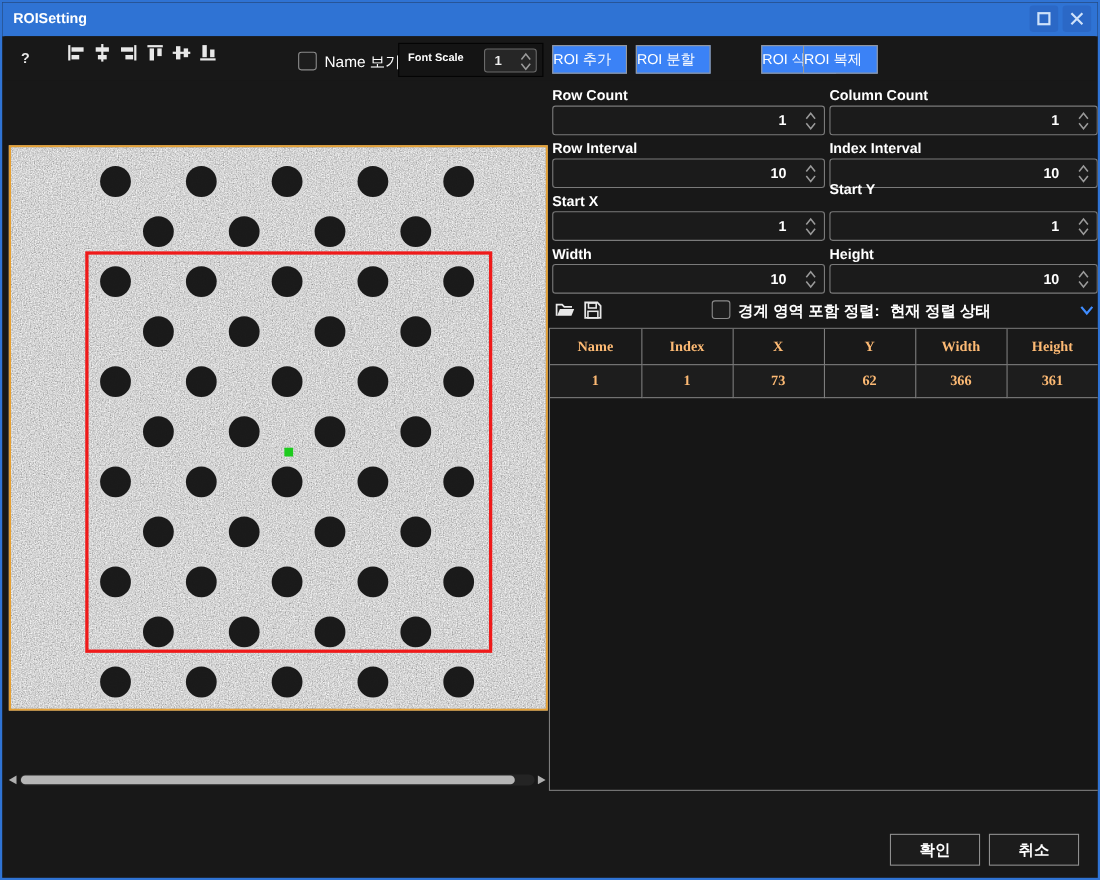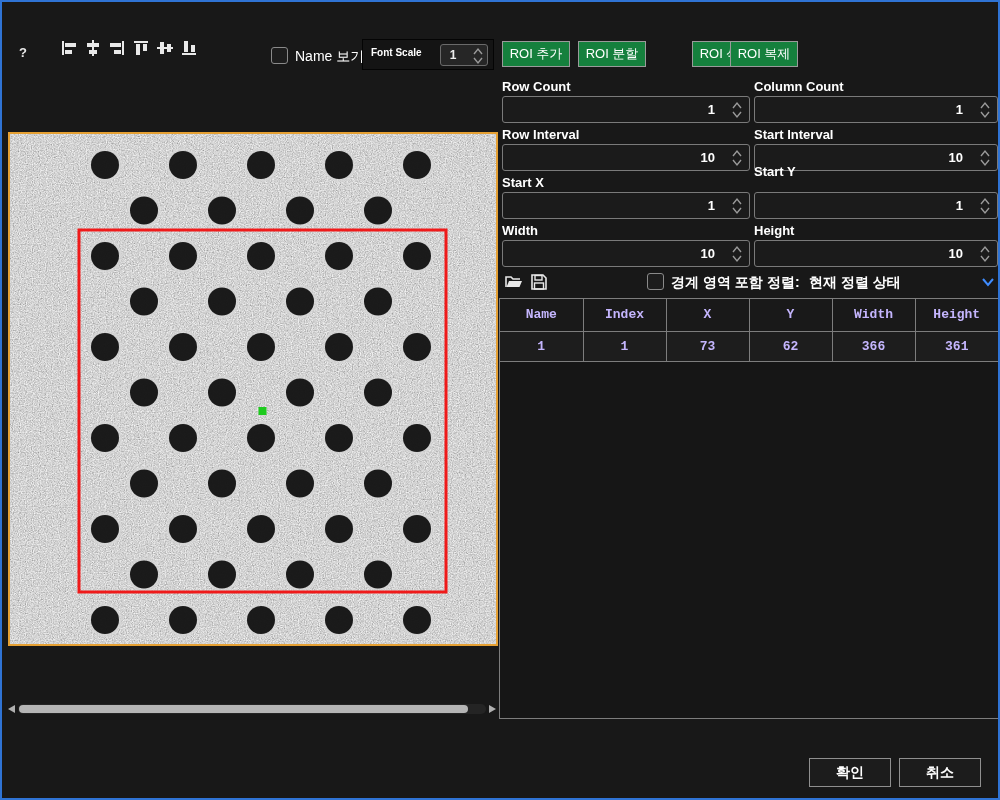--- a/index.html
+++ b/index.html
@@ -22,22 +22,22 @@
   .align-btn { position:absolute; top:4px; width:22px; height:22px; display:flex; align-items:center; justify-content:center; }
   .chk { position:absolute; width:17px; height:17px; background:#1d1d1d; border:1px solid #8a8a8a; border-radius:3px; }
   .chk-label { position:absolute; color:#fff; font-size:14px; font-weight:normal; }
   .fontscale-group { position:absolute; left:358px; top:6px; width:132px; height:31px;
                      border:1px solid #040404; background:#141414; }
   .fontscale-label { position:absolute; left:8px; top:7px; color:#fff; font-size:10px; font-weight:bold; }
   .fs-spin { position:absolute; right:5px; top:4px; width:48px; height:22px; background:#262626;
              border:1px solid #6a6a6a; border-radius:3px; }
   .fs-spin .val { position:absolute; left:0; right:22px; top:3px; text-align:center; color:#eee; font-size:12px; font-weight:bold; }
   .fs-spin .spin-ch { position:absolute; right:3px; top:1px; }
-  .roi-btn { position:absolute; top:8px; width:68px; height:26px; background:#15803d;
-             border:1px solid #9a9a9a; color:#fff; font-size:13px; text-align:center; line-height:24px;
+  .roi-btn { position:absolute; top:8px; width:68px; height:26px; background:#3b82f6;
+             border:1px solid #9a9a9a; color:#fff; font-size:13px; line-height:24px;
              font-family:"Liberation Sans", sans-serif; }
   
   .image-panel { position:absolute; left:6px; top:130px; width:490px; height:514px;
                  border:2px solid #e5a033; background:#a8a8a8; }
   
   .hscroll { position:absolute; left:4px; top:700px; width:492px; height:14px; }
   .hs-track { position:absolute; left:12px; right:12px; top:2px; height:10px; background:#242424; border-radius:5px; }
   .hs-thumb { position:absolute; left:13px; width:449px; top:3px; height:8px; background:#b5b5b5; border-radius:4px; }
   .hs-arrow { position:absolute; top:3px; width:0; height:0; border-top:4px solid transparent; border-bottom:4px solid transparent; }
   .hs-arrow.left  { left:2px;  border-right:7px solid #b0b0b0; }
@@ -50,37 +50,50 @@
   .col-l { left:500px; width:248px; }
   .col-r { left:752px; width:244px; }
   
   .ltb-icon { position:absolute; top:270px; width:20px; height:20px; }
   .sort-chevron { position:absolute; left:978px; top:273px; }
   .ltb-text { position:absolute; color:#fff; font-size:14px; font-weight:bold; top:272px; }
   
   .roi-table-wrap { position:absolute; left:497px; top:296px; width:500px; height:421px;
                     border:1px solid #7d7d7d; background:#161616; }
   table.roi { border-collapse:collapse; table-layout:fixed; width:498px;
-              font-family:Liberation Mono, monospace; font-size:13px; font-weight:bold; color:#c4b5fd; }
+              font-family:Liberation Serif, serif; font-size:13px; font-weight:bold; color:#fdba74; }
   table.roi th { height:32px; border:1px solid #7d7d7d; background:#191919; font-weight:bold; }
   table.roi td { height:30px; border:1px solid #7d7d7d; background:#1d1d1d; text-align:center; }
   table.roi tr th:first-child, table.roi tr td:first-child { border-left:none; }
   table.roi tr th:last-child,  table.roi tr td:last-child  { border-right:none; }
   table.roi tr:first-child th { border-top:none; }
   
   .note { position:absolute; left:500px; top:721px; color:#fff; font-size:13px; font-weight:bold; }
   .dlg-btn { position:absolute; top:756px; width:82px; height:29px; background:#1c1c1c;
              border:1px solid #8f8f8f; color:#fff; font-size:14px; font-weight:bold; text-align:center; line-height:27px; }
   svg { display:block; }
 </style>
 </head>
 <body>
 
 <div class="window">
 
+  <div class="titlebar">
+    <span class="title-text">ROISetting</span>
+    <div class="win-btn restore">
+      <svg width="14" height="14" viewBox="0 0 14 14">
+        <rect x="2" y="2" width="10" height="10" fill="none" stroke="#cfe2fa" stroke-width="2"></rect>
+      </svg>
+    </div>
+    <div class="win-btn close">
+      <svg width="14" height="14" viewBox="0 0 14 14">
+        <path d="M2 2 L12 12 M12 2 L2 12" stroke="#cfe2fa" stroke-width="2" fill="none"></path>
+      </svg>
+    </div>
+  </div>
 
   <div class="toolbar">
     <span class="help">?</span>
 
     <div class="align-btn" style="left:54px">
       <svg width="20" height="20" viewBox="0 0 20 20">
         <rect x="3" y="3" width="2" height="14" fill="#e8e8e8"></rect>
         <rect x="6" y="5" width="11" height="4" fill="#e8e8e8"></rect>
         <rect x="6" y="12" width="7" height="4" fill="#e8e8e8"></rect>
       </svg>
@@ -282,21 +295,21 @@
   </div>
   <div class="spin col-r" style="top:94px">
     <span class="val">1</span>
     <svg class="spin-ch" width="12" height="22" viewBox="0 0 12 22">
       <polyline points="2,9 6,4 10,9" fill="none" stroke="#9a9a9a" stroke-width="1.4"></polyline>
       <polyline points="2,13 6,18 10,13" fill="none" stroke="#9a9a9a" stroke-width="1.4"></polyline>
     </svg>
   </div>
 
   <span class="field-label" style="left:500px; top:125px">Row Interval</span>
-  <span class="field-label" style="left:752px; top:125px">Start Interval</span>
+  <span class="field-label" style="left:752px; top:125px">Index Interval</span>
   <div class="spin col-l" style="top:142px">
     <span class="val">10</span>
     <svg class="spin-ch" width="12" height="22" viewBox="0 0 12 22">
       <polyline points="2,9 6,4 10,9" fill="none" stroke="#9a9a9a" stroke-width="1.4"></polyline>
       <polyline points="2,13 6,18 10,13" fill="none" stroke="#9a9a9a" stroke-width="1.4"></polyline>
     </svg>
   </div>
   <div class="spin col-r" style="top:142px">
     <span class="val">10</span>
     <svg class="spin-ch" width="12" height="22" viewBox="0 0 12 22">

